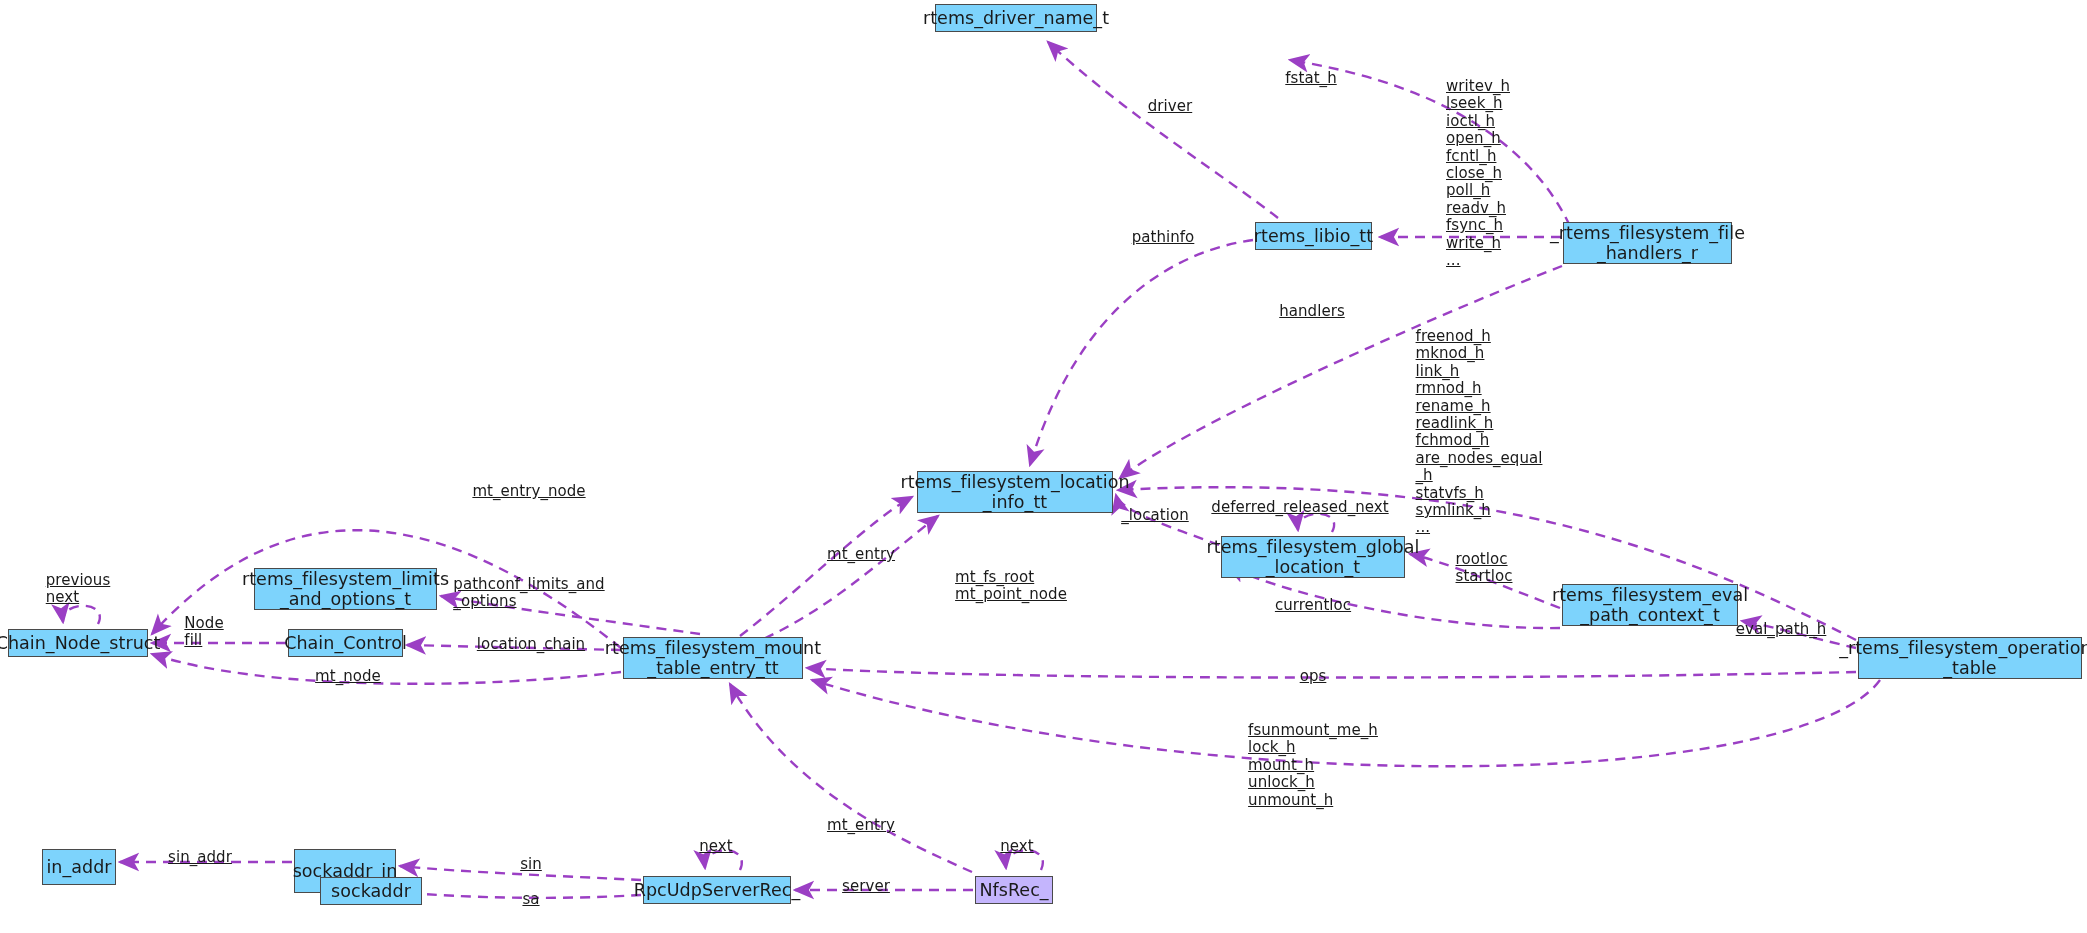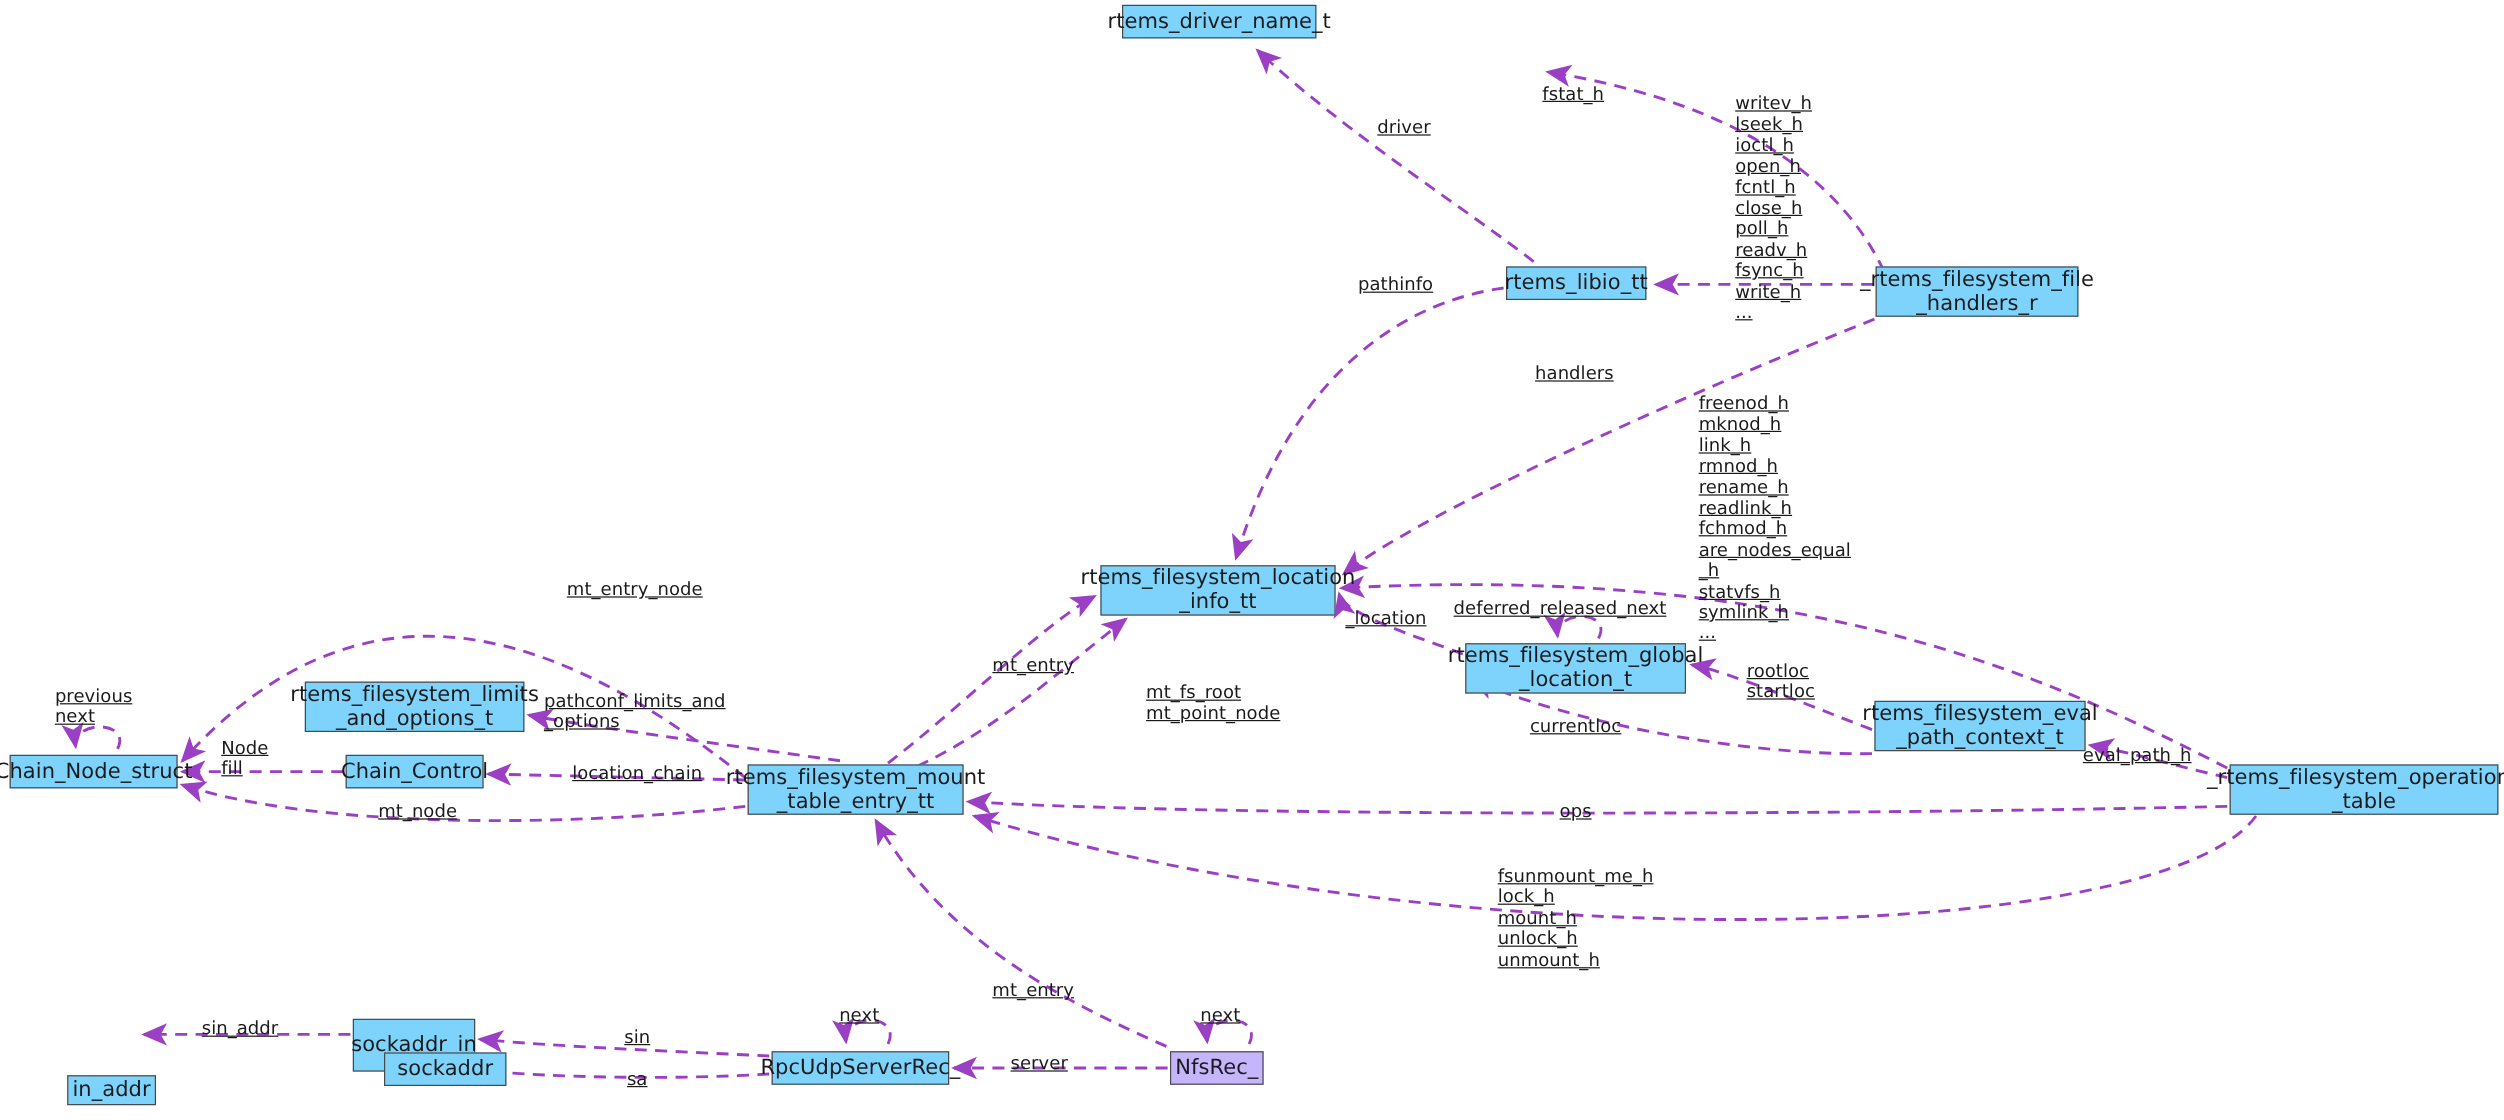--- a/index.html
+++ b/index.html
@@ -135,21 +135,21 @@
       <div class="node" style="left: 1562px; top: 584px; width: 176px; height: 42px;">rtems_filesystem_eval
 _path_context_t</div>
       <div class="node" style="left: 1858px; top: 637px; width: 224px; height: 42px;">_rtems_filesystem_operations
 _table</div>
       <div class="node" style="left: 254px; top: 568px; width: 183px; height: 42px;">rtems_filesystem_limits
 _and_options_t</div>
       <div class="node" style="left: 288px; top: 629px; width: 115px; height: 28px;">Chain_Control</div>
       <div class="node" style="left: 8px; top: 629px; width: 140px; height: 28px;">Chain_Node_struct</div>
       <div class="node" style="left: 623px; top: 637px; width: 180px; height: 42px;">rtems_filesystem_mount
 _table_entry_tt</div>
-      <div class="node" style="left: 42px; top: 896px; width: 74px; height: 25px; margin-left: 14px;">in_addr</div>
+      <div class="node" style="left: 42px; top: 849px; width: 74px; height: 36px;">in_addr</div>
       <div class="node" style="left: 294px; top: 849px; width: 102px; height: 44px;">sockaddr_in</div>
       <div class="node" style="left: 294px; top: 877px; width: 102px; height: 28px; margin-left: 26px;">sockaddr</div>
       <div class="node" style="left: 643px; top: 876px; width: 148px; height: 28px;">RpcUdpServerRec_</div>
       <div class="node highlight" style="left: 975px; top: 876px; width: 78px; height: 28px;">NfsRec_</div>
     </div>
   <div id="labels">
       <div class="elabel" style="left: 1170px; top: 98px;">driver</div>
       <div class="elabel" style="left: 1311px; top: 70px;">fstat_h</div>
       <div class="elabel" style="left: 1478px; top: 78px;">writev_h
 lseek_h

